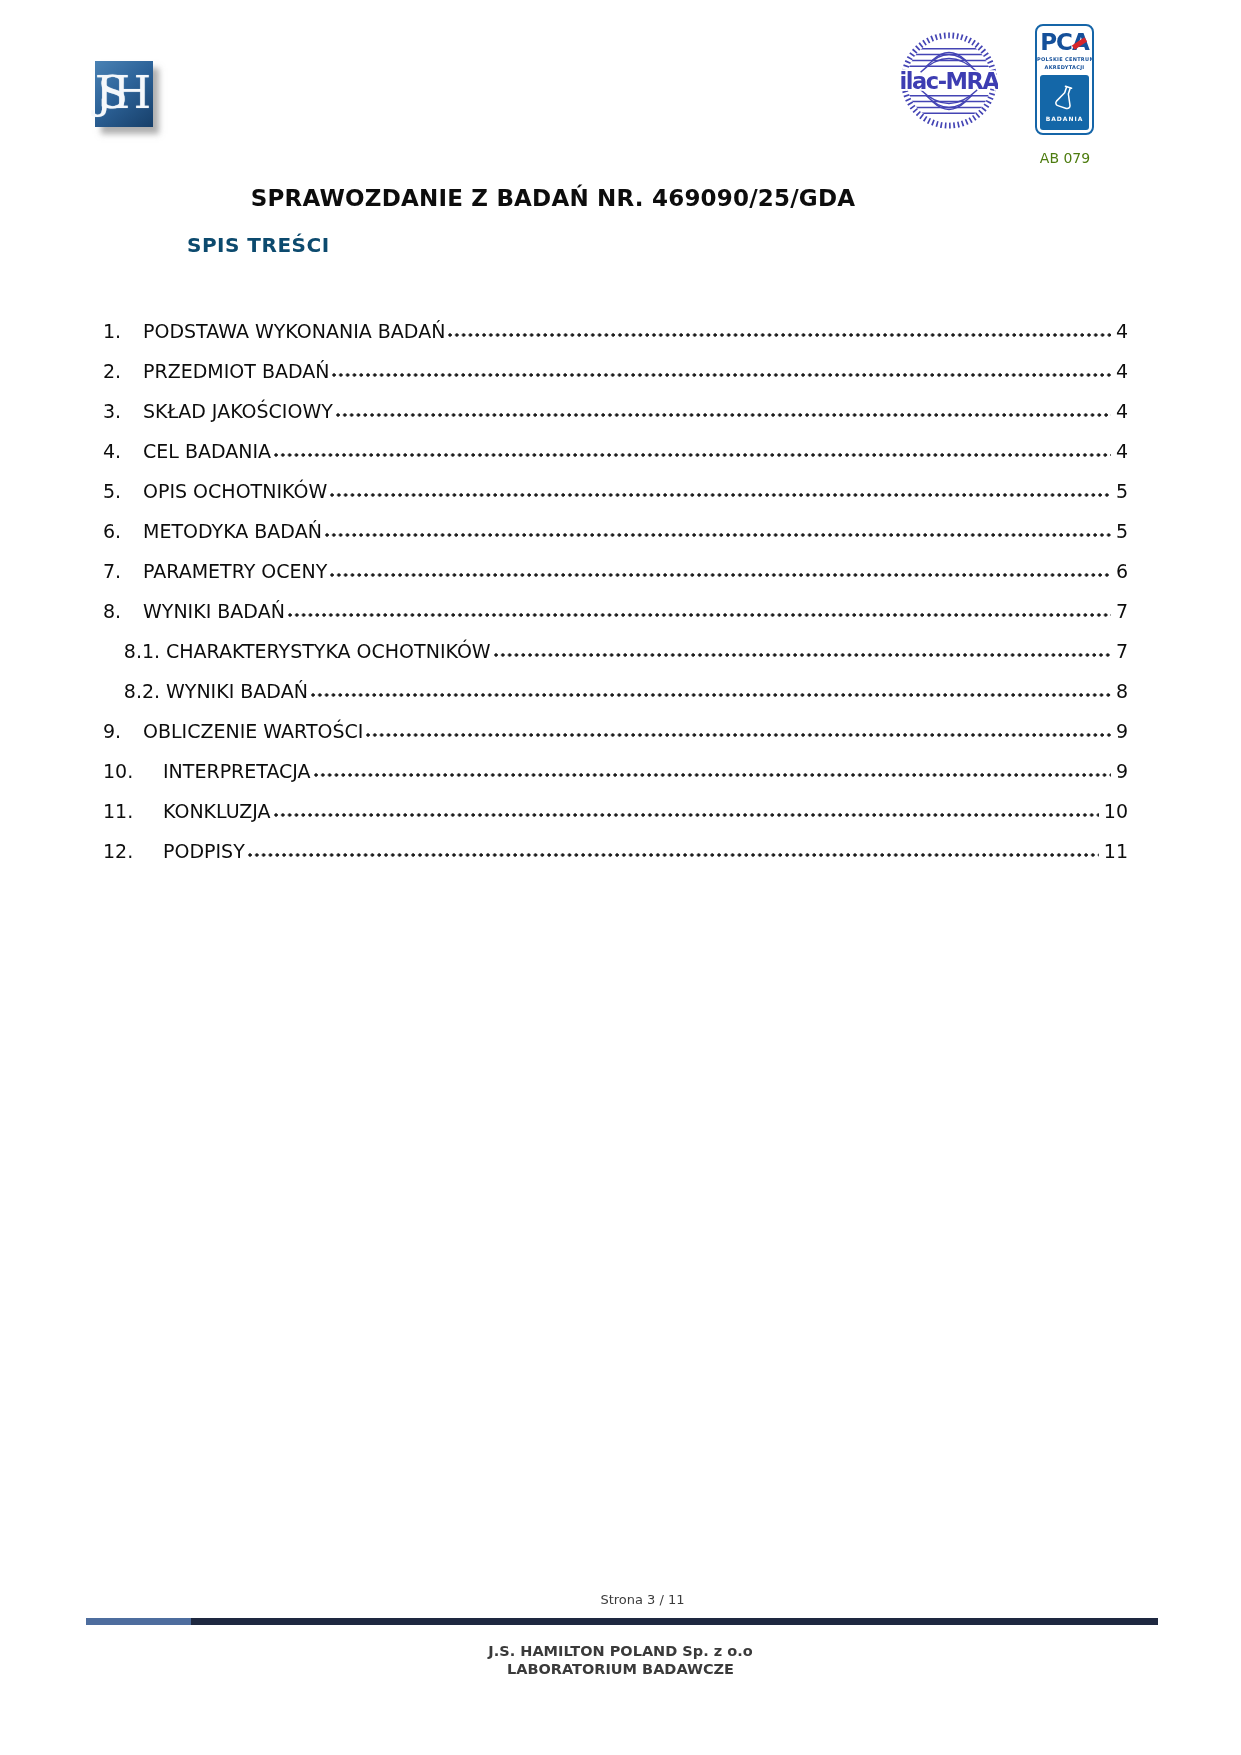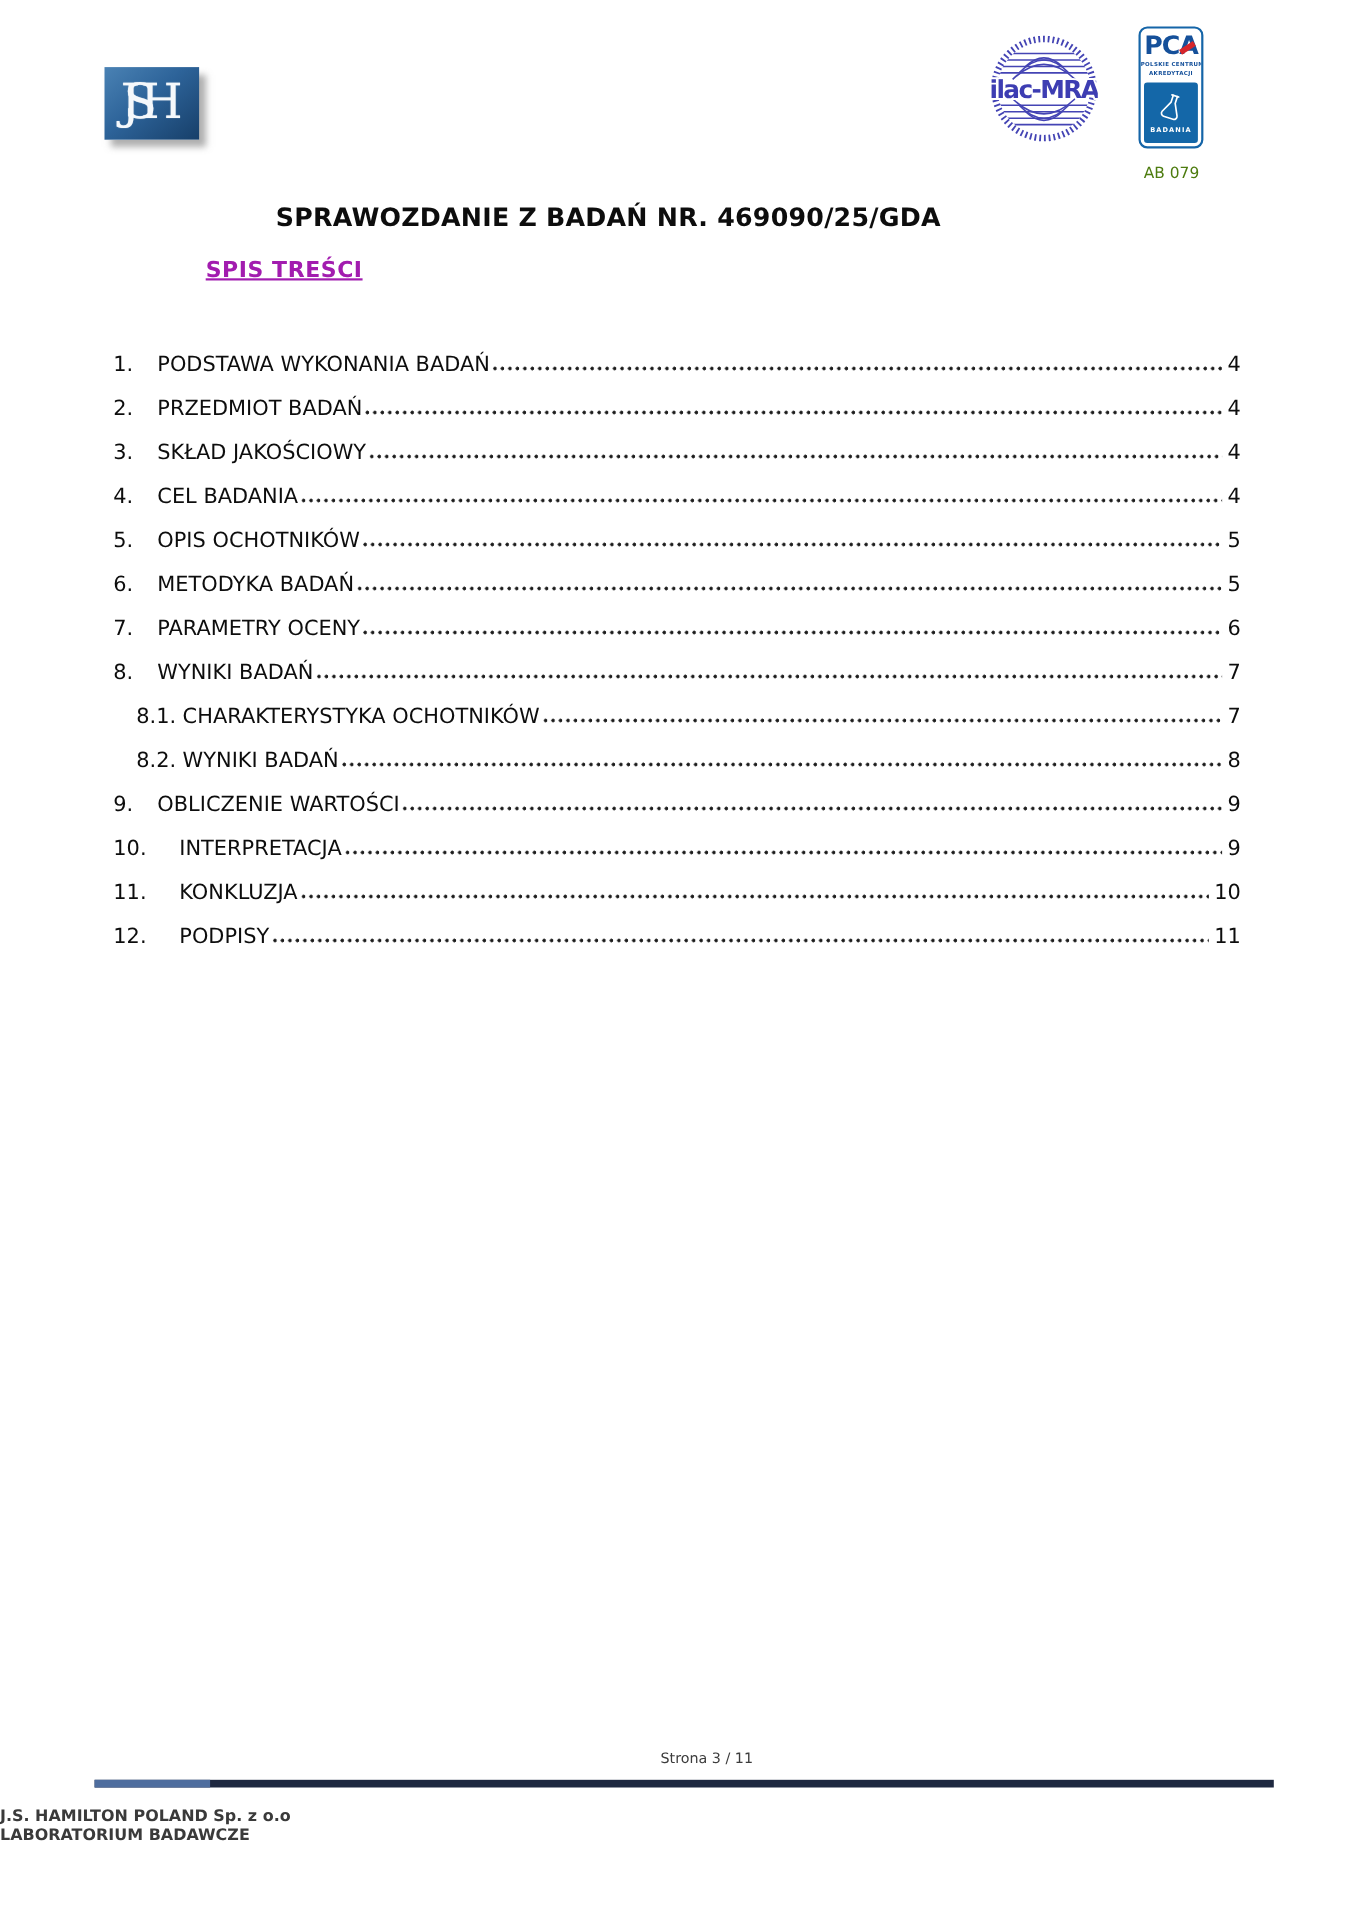--- a/index.html
+++ b/index.html
@@ -9,24 +9,24 @@
     width:1241px; height:1755px;
     background:#ffffff;
     font-family:"DejaVu Sans","Liberation Sans",sans-serif;
     color:#111;
     overflow:hidden;
   }
 
   
   .jsh-square {
     position:absolute; left:95px; top:61px;
-    width:86px; height:66px;
+    width:58px; height:66px;
     background:linear-gradient(140deg,#4a82b4 0%,#2d6399 45%,#173f69 100%);
     box-shadow:6px 7px 6px rgba(110,110,110,0.55);
-    display:flex; align-items:center; justify-content:center;
+    display:flex; align-items:center; justify-content:flex-start;
   }
   .jsh-monogram {
     font-family:"DejaVu Serif","Liberation Serif",serif;
     color:#f5f8fb; font-size:44px; line-height:1;
     letter-spacing:-0.34em; padding-right:0.34em;
     text-shadow:0 0 1px rgba(255,255,255,0.6);
     margin-top:-3px;
   }
   .brand-name {
     position:absolute; left:178px; top:69px;
@@ -75,23 +75,22 @@
   }
 
   
   .doc-title {
     position:absolute; left:0; top:185px; width:1106px;
     text-align:center; font-weight:bold; font-size:23px;
     color:#0d0d0d; letter-spacing:0.2px;
   }
   .toc-heading {
     position:absolute; left:187px; top:233px;
-    font-weight:bold; font-size:20px; color:#a21caf;
+    font-weight:bold; font-size:20px; color:#0c4a6e;
     letter-spacing:0.5px;
-    text-decoration:underline;
   }
 
   
   .toc-list {
     position:absolute; left:103px; top:302px; width:1025px;
     list-style:none;
   }
   .toc-row {
     display:flex; align-items:flex-end;
     height:40px; font-size:19px; color:#0d0d0d;
@@ -116,21 +115,21 @@
   .footer-bar {
     position:absolute; left:86px; top:1618px;
     width:1072px; height:7px; background:#1e2840;
   }
   .footer-bar-accent {
     position:absolute; left:0; top:0; width:105px; height:7px;
     background:#4e6d9e;
   }
   .footer-block {
     position:absolute; left:0; top:1642px; width:1241px;
-    color:#3a3a3a;
+    text-align:center; color:#3a3a3a;
   }
   .footer-company { font-weight:bold; font-size:14.5px; line-height:1.25; }
   .footer-dept { font-weight:bold; font-size:14.5px; line-height:1.25; }
   .footer-address { font-size:12.5px; line-height:1.4; margin-top:1px; }
 </style>
 </head>
 <body>
 
 <div class="page">
 

